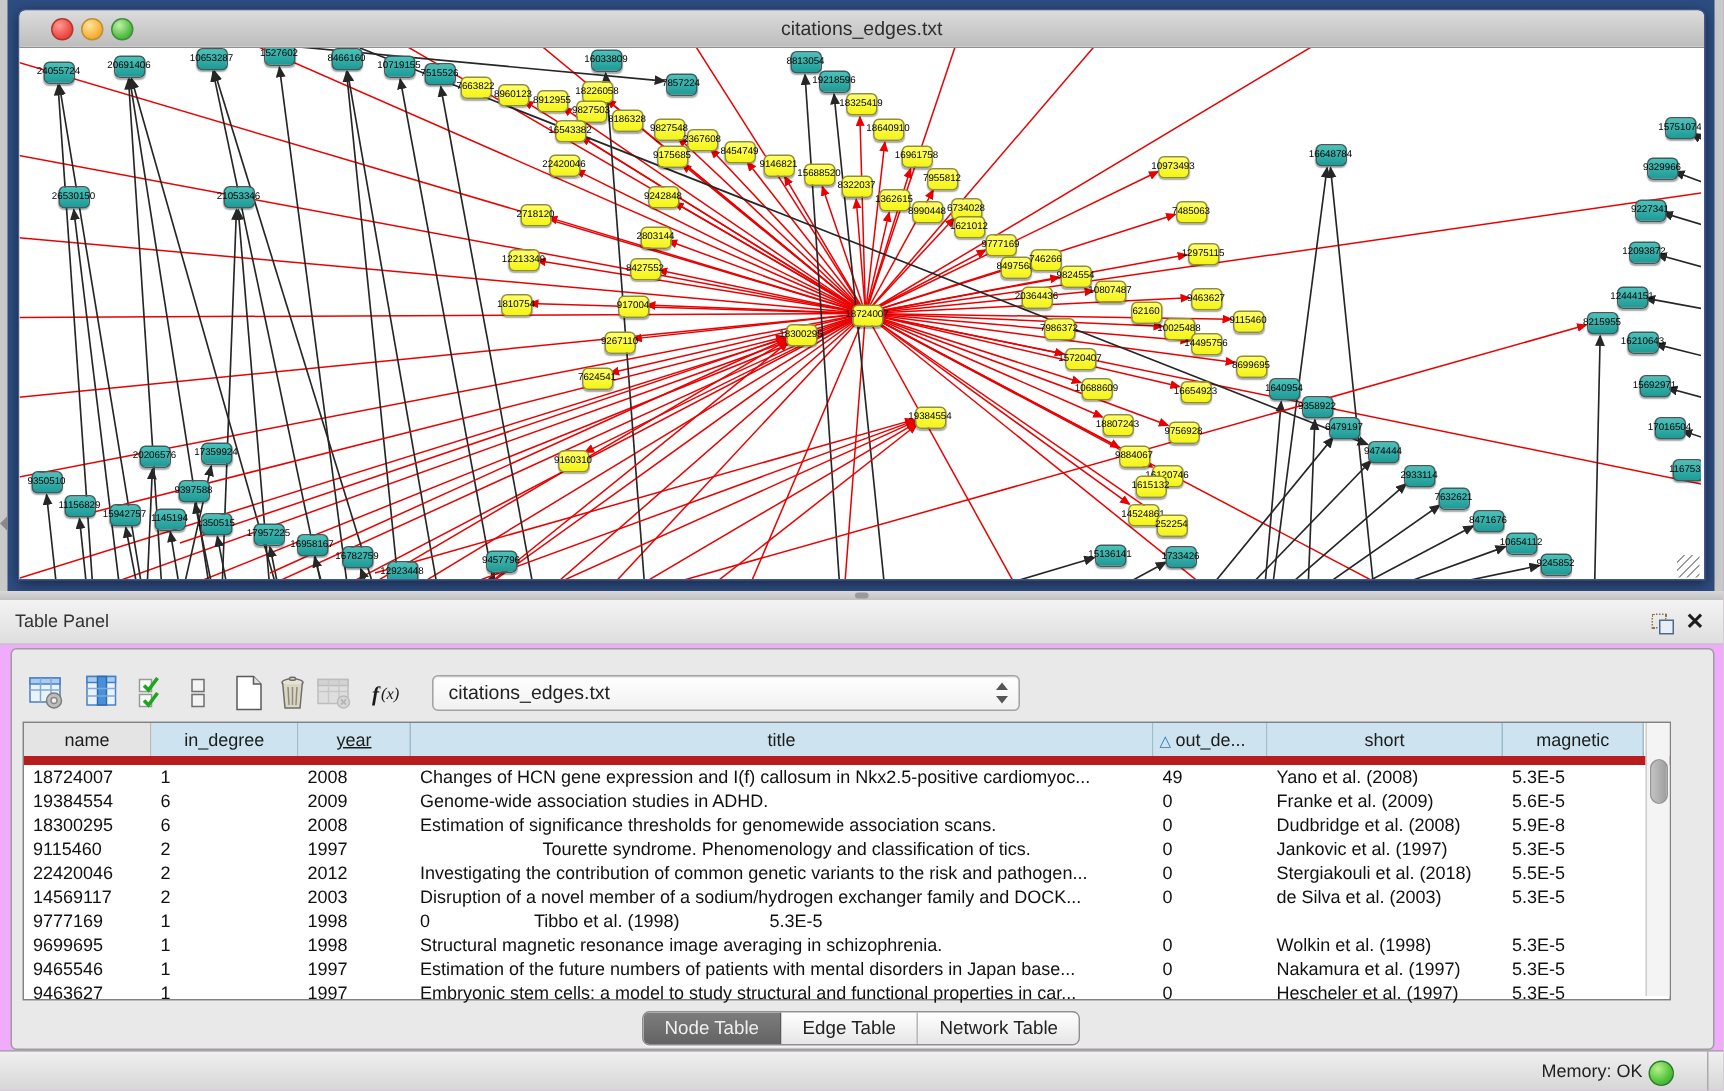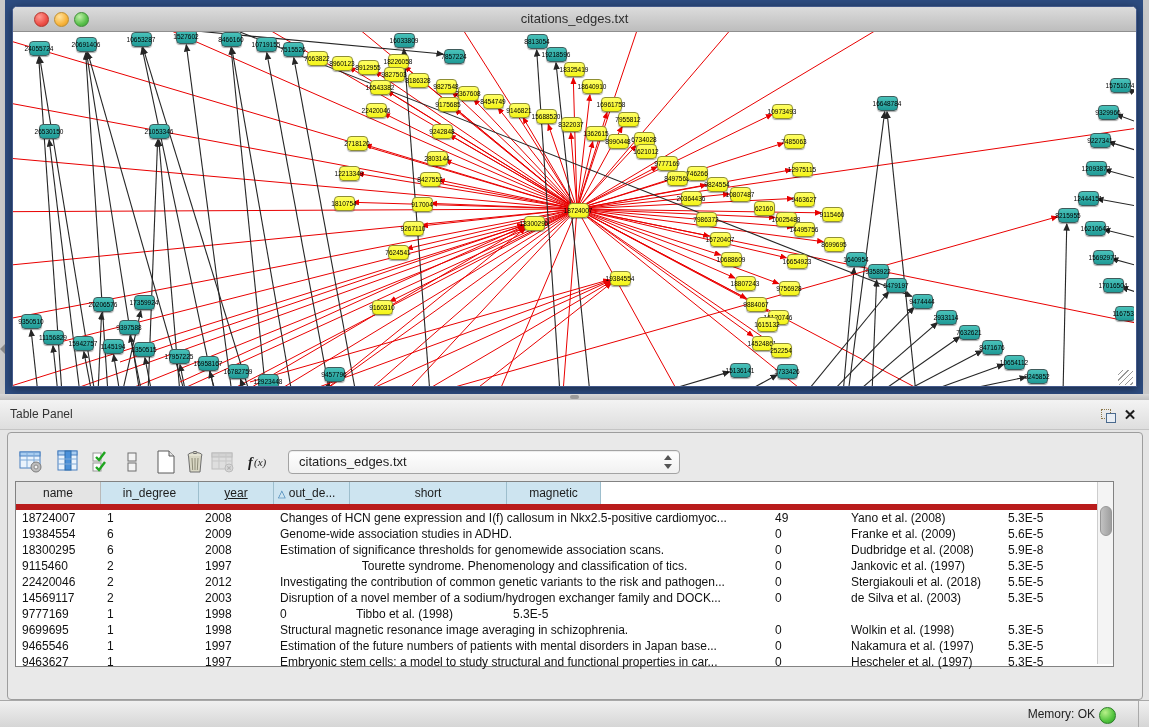--- a/index.html
+++ b/index.html
@@ -1,16 +1,16 @@
 <!DOCTYPE html>
 <html><head>
 <meta charset="utf-8">
 <style>
   html,body{margin:0;padding:0;background:#bfbfbf;font-family:"Liberation Sans",sans-serif;}
-  #app{position:relative;width:1149px;height:727px;overflow:hidden;background:#e5e5e5;}
+  #app{position:relative;width:1149px;height:727px;overflow:hidden;background:#f0abfc;}
   
   #desktop{position:absolute;left:0;top:0;width:1149px;height:394px;background:#2d4c80;}
   #desktop .edge-strip-l{position:absolute;left:0;top:0;width:5px;height:394px;background:#c9c9c9;}
   #desktop .edge-strip-r{position:absolute;right:0;top:0;width:6px;height:394px;background:#c9c9c9;}
   #collapse-arrow{position:absolute;left:0px;top:344px;width:0;height:0;border-top:5px solid transparent;border-bottom:5px solid transparent;border-right:5px solid #8a8a8a;}
   #netwin{position:absolute;left:12px;top:6px;width:1123px;height:379px;border:1px solid #43598a;border-radius:5px 5px 0 0;box-shadow:0 2px 8px rgba(0,0,0,.45);background:#fff;}
   #titlebar{position:relative;height:24px;border-radius:4px 4px 0 0;background:linear-gradient(#dcdcdc,#bdbdbd);border-bottom:1px solid #8f8f8f;}
   #titlebar .title{position:absolute;left:0;right:0;top:0;text-align:center;line-height:24px;font-size:13px;color:#2e2e2e;}
   .tl{position:absolute;top:5px;width:13px;height:13px;border-radius:50%;}
   .tl.red{left:21px;background:radial-gradient(circle at 35% 30%,#ff9a92,#ee5048 60%,#c8372e);border:1px solid #b4342c;}
@@ -658,20 +658,21 @@
         <span class="up"></span>
         <span class="dn"></span>
       </span>
   </div>
 
   <div id="table-wrap">
     <div id="thead">
         <div class="hcell gray" style="width: 85px;">name</div>
         <div class="hcell" style="width: 98px;">in_degree</div>
         <div class="hcell" style="width: 75px; text-decoration: underline;">year</div>
+        <div class="hcell" style="width: 495px;">title</div>
         <div class="hcell" style="width: 76px; text-align: left; padding-left: 4px;"><span class="sort">△</span>out_de...</div>
         <div class="hcell" style="width: 157px;">short</div>
         <div class="hcell" style="width: 94px;">magnetic</div>
       </div>
     <div id="tbody">
         <div class="trow">
           <div class="tcell" style="width: 85px;">18724007</div>
           <div class="tcell" style="width: 98px;">1</div>
           <div class="tcell" style="width: 75px;">2008</div>
           <div class="tcell" style="width: 495px;">Changes of HCN gene expression and I(f) callosum in Nkx2.5-positive cardiomyoc...</div>
@@ -758,19 +759,24 @@
           <div class="tcell" style="width: 76px;">0</div>
           <div class="tcell" style="width: 157px;">Hescheler et al. (1997)</div>
           <div class="tcell" style="width: 94px;">5.3E-5</div>
         </div>
       </div>
     <div id="vscroll">
         <div class="thumb"></div>
       </div>
   </div>
 
+  <div id="tabs">
+      <div class="tab active">Node Table</div>
+      <div class="tab">Edge Table</div>
+      <div class="tab">Network Table</div>
+    </div>
 
   <div id="statusbar">
     <span id="memory-label">Memory: OK</span>
     <span id="memory-light"></span>
     <span class="sep"></span>
   </div>
 </div>
 
 </body></html>

